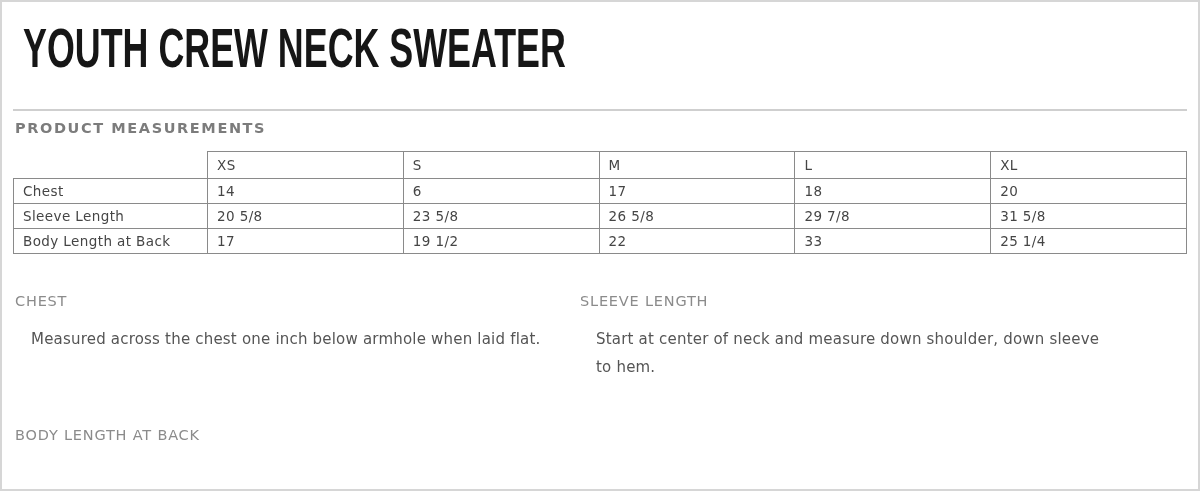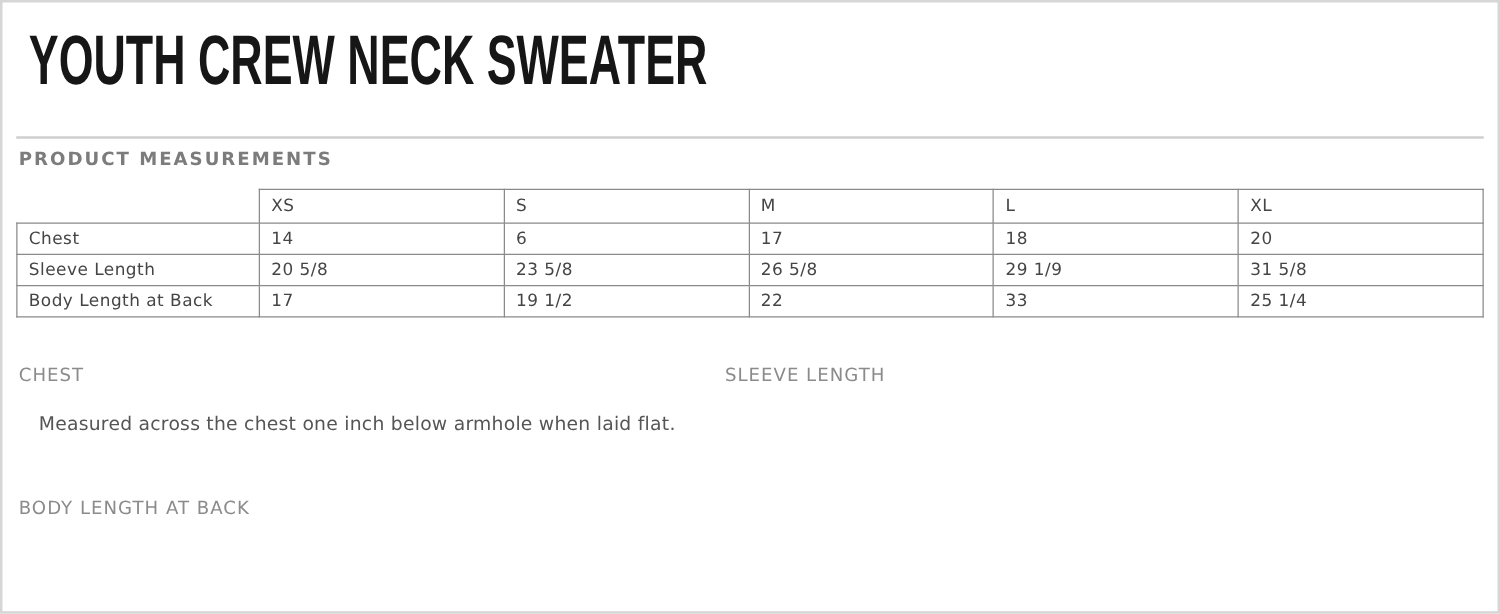--- a/index.html
+++ b/index.html
@@ -128,40 +128,41 @@
         <td>6</td>
         <td>17</td>
         <td>18</td>
         <td>20</td>
       </tr>
       <tr>
         <td>Sleeve Length</td>
         <td>20 5/8</td>
         <td>23 5/8</td>
         <td>26 5/8</td>
-        <td>29 1/9</td>
+        <td>29 7/8</td>
         <td>31 5/8</td>
       </tr>
       <tr>
         <td>Body Length at Back</td>
         <td>17</td>
         <td>19 1/2</td>
         <td>22</td>
         <td>33</td>
         <td>25 1/4</td>
       </tr>
     </tbody>
   </table>
 
   <section class="defs">
     <div class="def">
       <div class="def-heading">CHEST</div>
       <p class="def-body">Measured across the chest one inch below armhole when laid flat.</p>
     </div>
     <div class="def">
       <div class="def-heading">SLEEVE LENGTH</div>
+      <p class="def-body">Start at center of neck and measure down shoulder, down sleeve to hem.</p>
     </div>
     <div class="def">
       <div class="def-heading">BODY LENGTH AT BACK</div>
     </div>
   </section>
 
 </div>
 
 </body></html>

